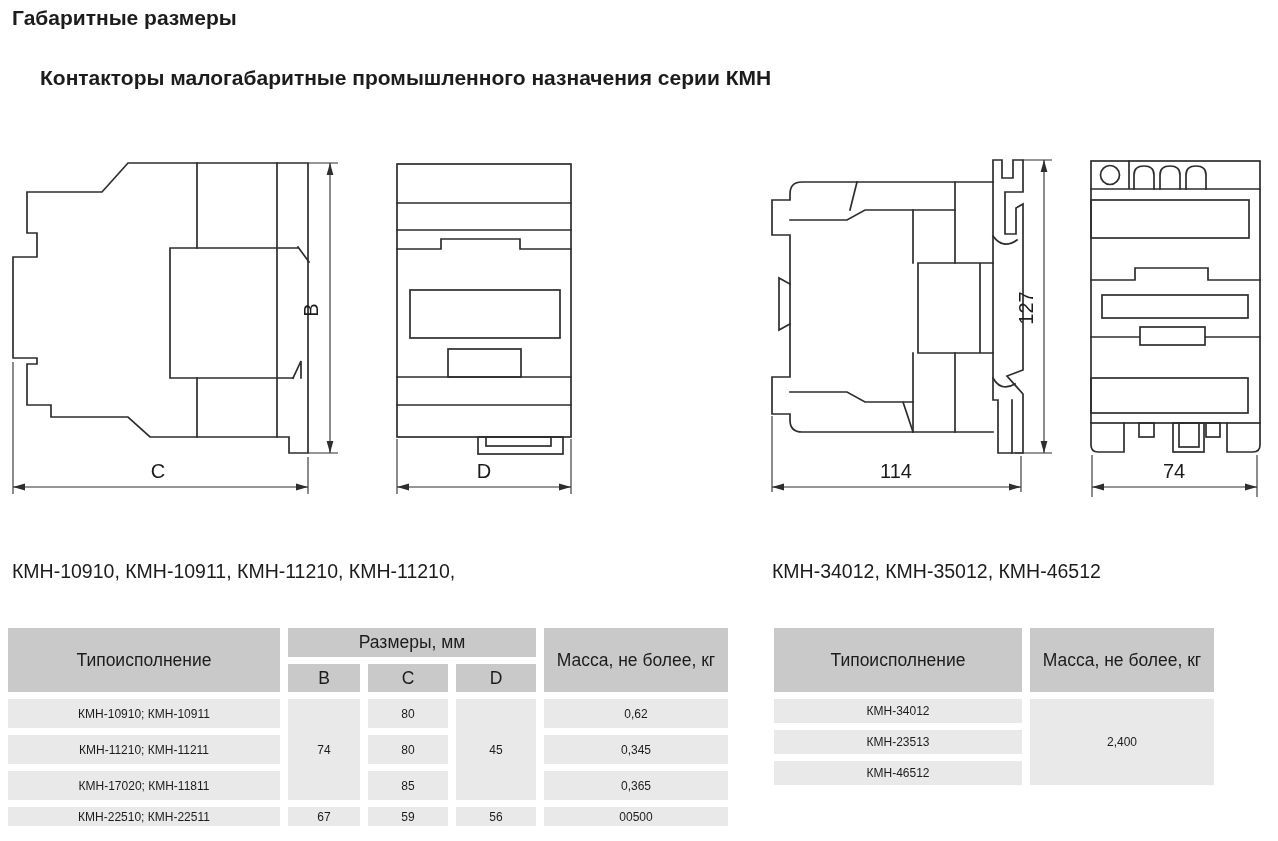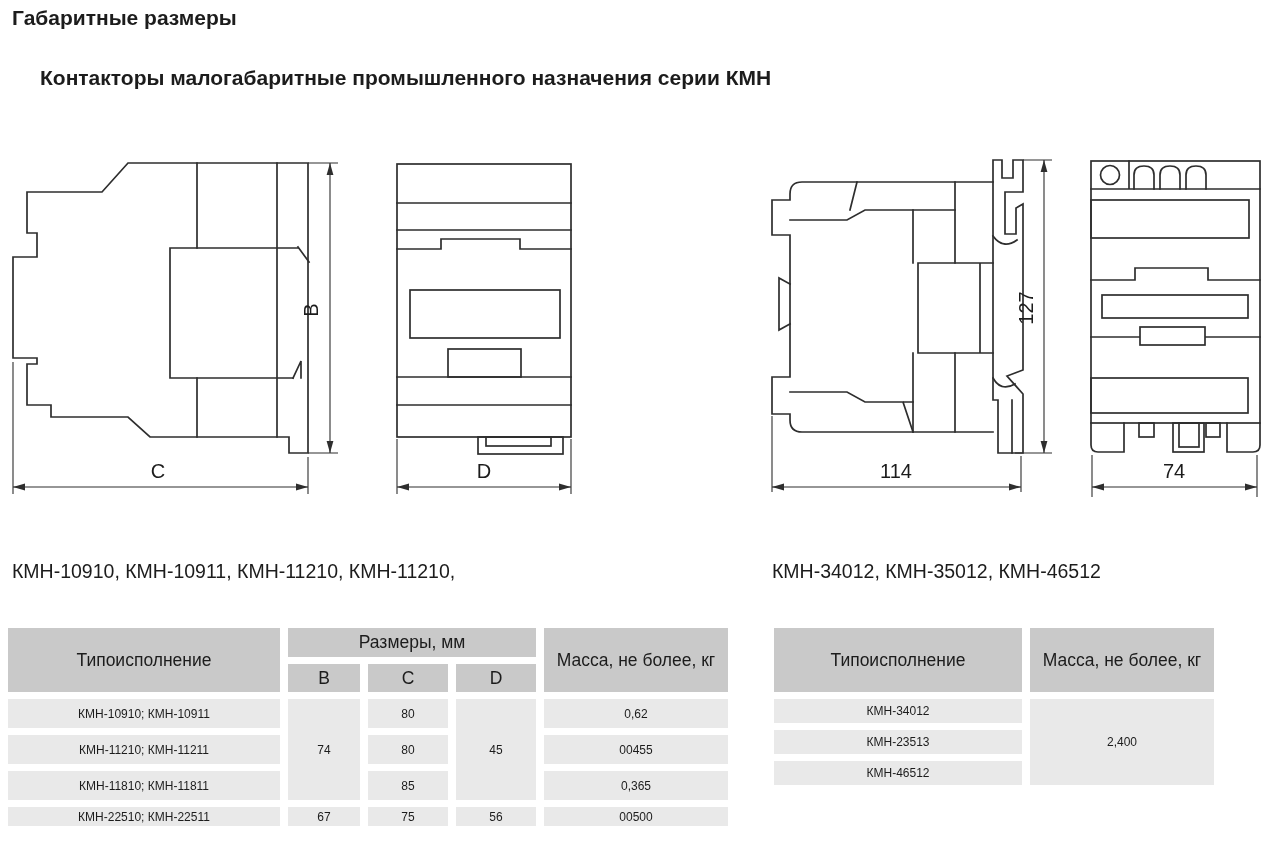--- a/index.html
+++ b/index.html
@@ -164,31 +164,31 @@
     <tr style="height:29px">
       <td>КМН-10910; КМН-10911</td>
       <td rowspan="3">74</td>
       <td>80</td>
       <td rowspan="3">45</td>
       <td>0,62</td>
     </tr>
     <tr style="height:29px">
       <td>КМН-11210; КМН-11211</td>
       <td>80</td>
-      <td>00455</td>
-    </tr>
-    <tr style="height:29px">
-      <td>КМН-11810; КМН-11811</td>
+      <td>0,345</td>
+    </tr>
+    <tr style="height:29px">
+      <td>КМН-17020; КМН-11811</td>
       <td>85</td>
       <td>0,365</td>
     </tr>
     <tr style="height:19px">
       <td>КМН-22510; КМН-22511</td>
       <td>67</td>
-      <td>75</td>
+      <td>59</td>
       <td>56</td>
       <td>00500</td>
     </tr>
   </tbody>
 </table>
 
 <table class="dim-table" style="left:766px;top:621px;">
   <colgroup>
     <col style="width:248px">
       <col style="width:184px">

